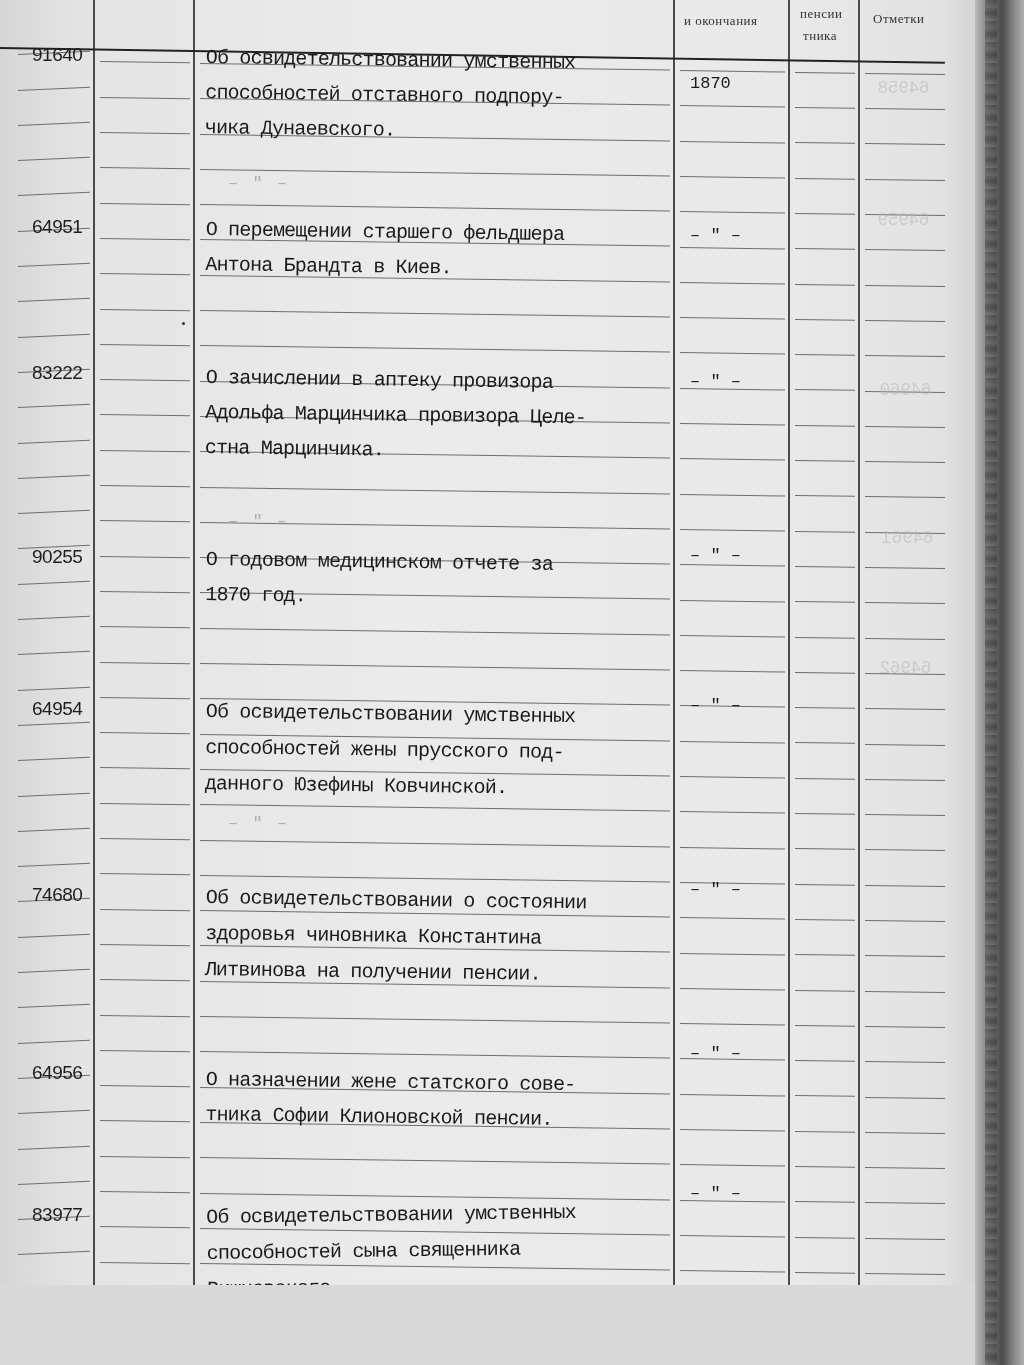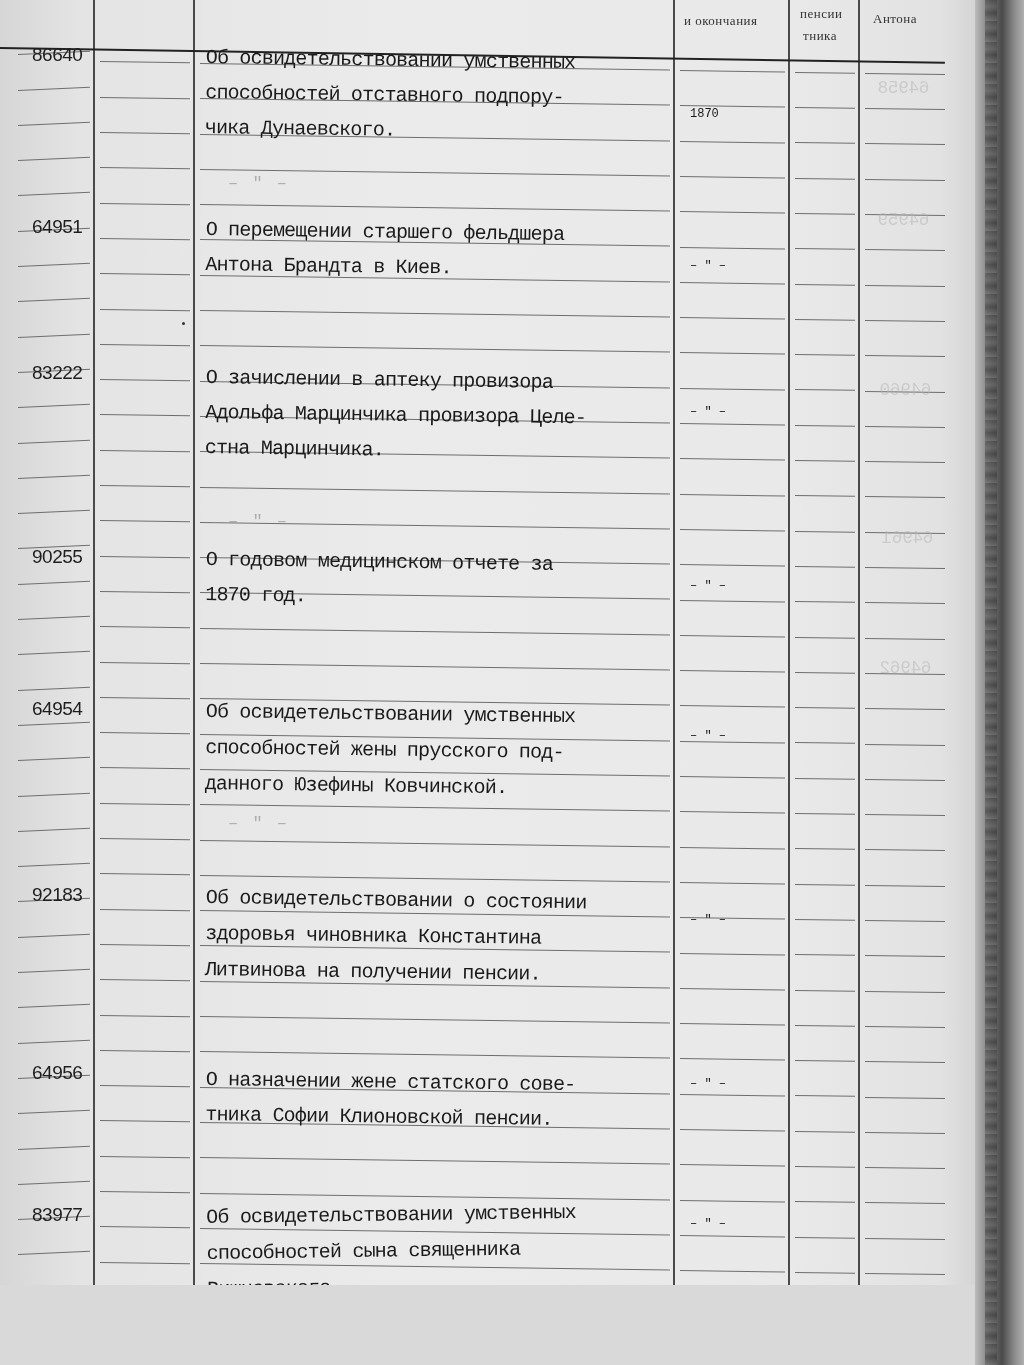--- a/index.html
+++ b/index.html
@@ -53,21 +53,21 @@
     font-size: 19px; color: #1e1e1e; letter-spacing: -0.5px;
   }
   .desc {
     position: absolute; left: 206px; width: 470px;
     font-size: 20px; line-height: 35px; color: #1a1a1a;
     letter-spacing: -0.8px; white-space: pre;
     transform: rotate(0.8deg); transform-origin: left top;
   }
   .date {
     position: absolute; left: 690px;
-    font-size: 12px; color: #1a1a1a; letter-spacing: 0px; margin-top: 33px;
+    font-size: 17px; color: #1a1a1a; letter-spacing: 0px;
   }
   .ghost {
     position: absolute; left: 228px;
     font-size: 17px; color: #9a9a9a; letter-spacing: 2px; opacity: .75;
   }
   .bleed {
     position: absolute; font-size: 18px; color: #b3b3b3; opacity: .5;
     transform: scaleX(-1); letter-spacing: -0.5px; white-space: pre;
     font-family: "Liberation Mono", monospace;
   }
@@ -80,21 +80,21 @@
 
   <div class="vrule v1"></div>
   <div class="vrule v2"></div>
   <div class="vrule v3"></div>
   <div class="vrule v4"></div>
   <div class="vrule v5"></div>
 
   <div class="hdr hdr-dates">и окончания</div>
   <div class="hdr hdr-count-1">пенсии</div>
   <div class="hdr hdr-count-2">тника</div>
-  <div class="hdr hdr-notes">Антона</div>
+  <div class="hdr hdr-notes">Отметки</div>
   <div class="hdr-line"></div>
 
   <div id="rules">
       <div class="hline" style="left: 18px; top: 54.2667px; width: 72px; transform: rotate(-2.5deg);"></div>
       <div class="hline" style="left: 100px; top: 61.4815px; width: 90px; transform: rotate(0.8deg);"></div>
       <div class="hline" style="left: 200px; top: 62.963px; width: 470px; transform: rotate(0.8deg);"></div>
       <div class="hline" style="left: 680px; top: 70.0741px; width: 105px; transform: rotate(0.8deg);"></div>
       <div class="hline" style="left: 795px; top: 71.7778px; width: 60px; transform: rotate(0.8deg);"></div>
       <div class="hline" style="left: 865px; top: 72.8148px; width: 80px; transform: rotate(0.8deg);"></div>
       <div class="hline" style="left: 18px; top: 89.5667px; width: 72px; transform: rotate(-2.5deg);"></div>
@@ -315,21 +315,21 @@
       <div class="hline" style="left: 865px; top: 1343.61px; width: 80px; transform: rotate(0.8deg);"></div>
     </div>
 
   <div class="bleed" style="left:878px;top:78px;">64958</div>
   <div class="bleed" style="left:878px;top:210px;">64959</div>
   <div class="bleed" style="left:880px;top:380px;">64960</div>
   <div class="bleed" style="left:882px;top:528px;">64961</div>
   <div class="bleed" style="left:880px;top:658px;">64962</div>
 
   <div class="entry" style="top:40px;">
-    <div class="num" style="top:4px;">86640</div>
+    <div class="num" style="top:4px;">91640</div>
     <div class="desc" style="top:0px;"><span>Об освидетельствовании умственных</span>
 <span>способностей отставного подпору-</span>
 <span>чика Дунаевского.</span></div>
     <div class="date" style="top:34px;">1870</div>
     <div class="ghost" style="top:134px;">– " –</div>
   </div>
 
   <div class="entry" style="top:212px;">
     <div class="num" style="top:4px;">64951</div>
     <div class="desc" style="top:0px;"><span>О перемещении старшего фельдшера</span>
@@ -357,21 +357,21 @@
   <div class="entry" style="top:694px;">
     <div class="num" style="top:4px;">64954</div>
     <div class="desc" style="top:0px;line-height:36px;"><span>Об освидетельствовании умственных</span>
 <span>способностей жены прусского под-</span>
 <span>данного Юзефины Ковчинской.</span></div>
     <div class="date" style="top:2px;">– " –</div>
     <div class="ghost" style="top:120px;">– " –</div>
   </div>
 
   <div class="entry" style="top:880px;">
-    <div class="num" style="top:4px;">92183</div>
+    <div class="num" style="top:4px;">74680</div>
     <div class="desc" style="top:0px;line-height:36px;"><span>Об освидетельствовании о состоянии</span>
 <span>здоровья чиновника Константина</span>
 <span>Литвинова на получении пенсии.</span></div>
     <div class="date" style="top:0px;">– " –</div>
   </div>
 
   <div class="entry" style="top:1062px;">
     <div class="num" style="top:0px;">64956</div>
     <div class="desc" style="top:0px;"><span>О назначении жене статского сове-</span>
 <span>тника Софии Клионовской пенсии.</span></div>

